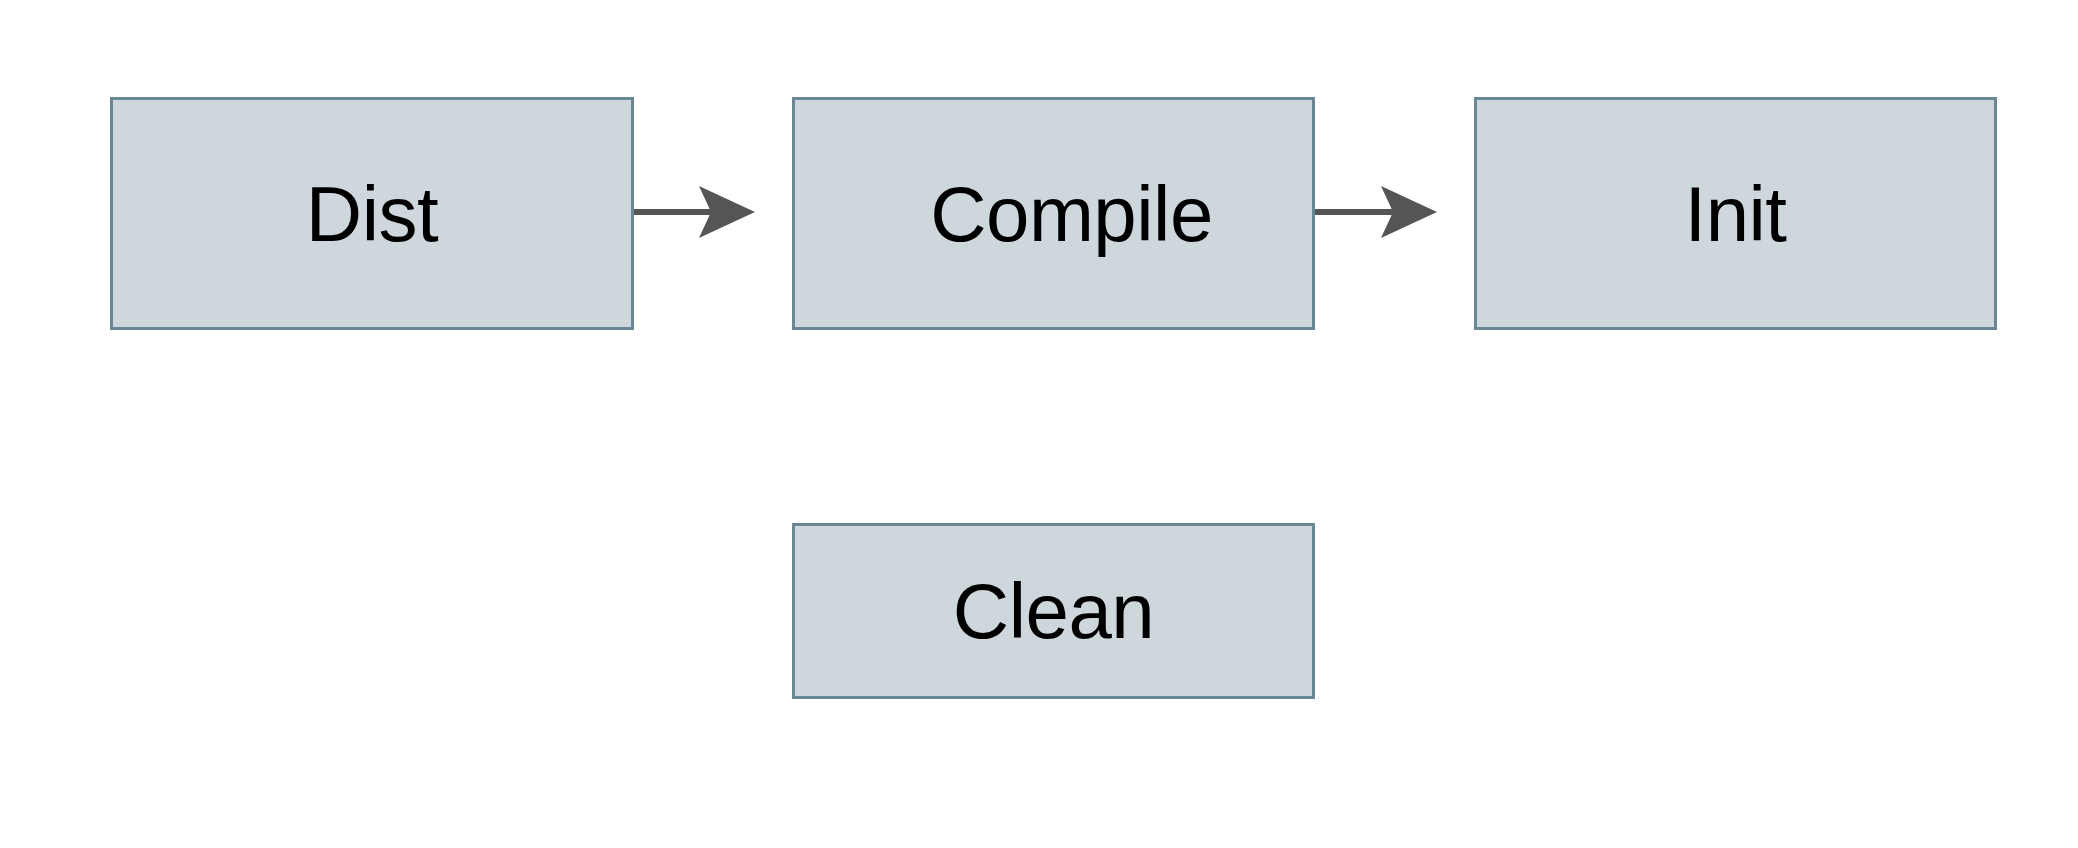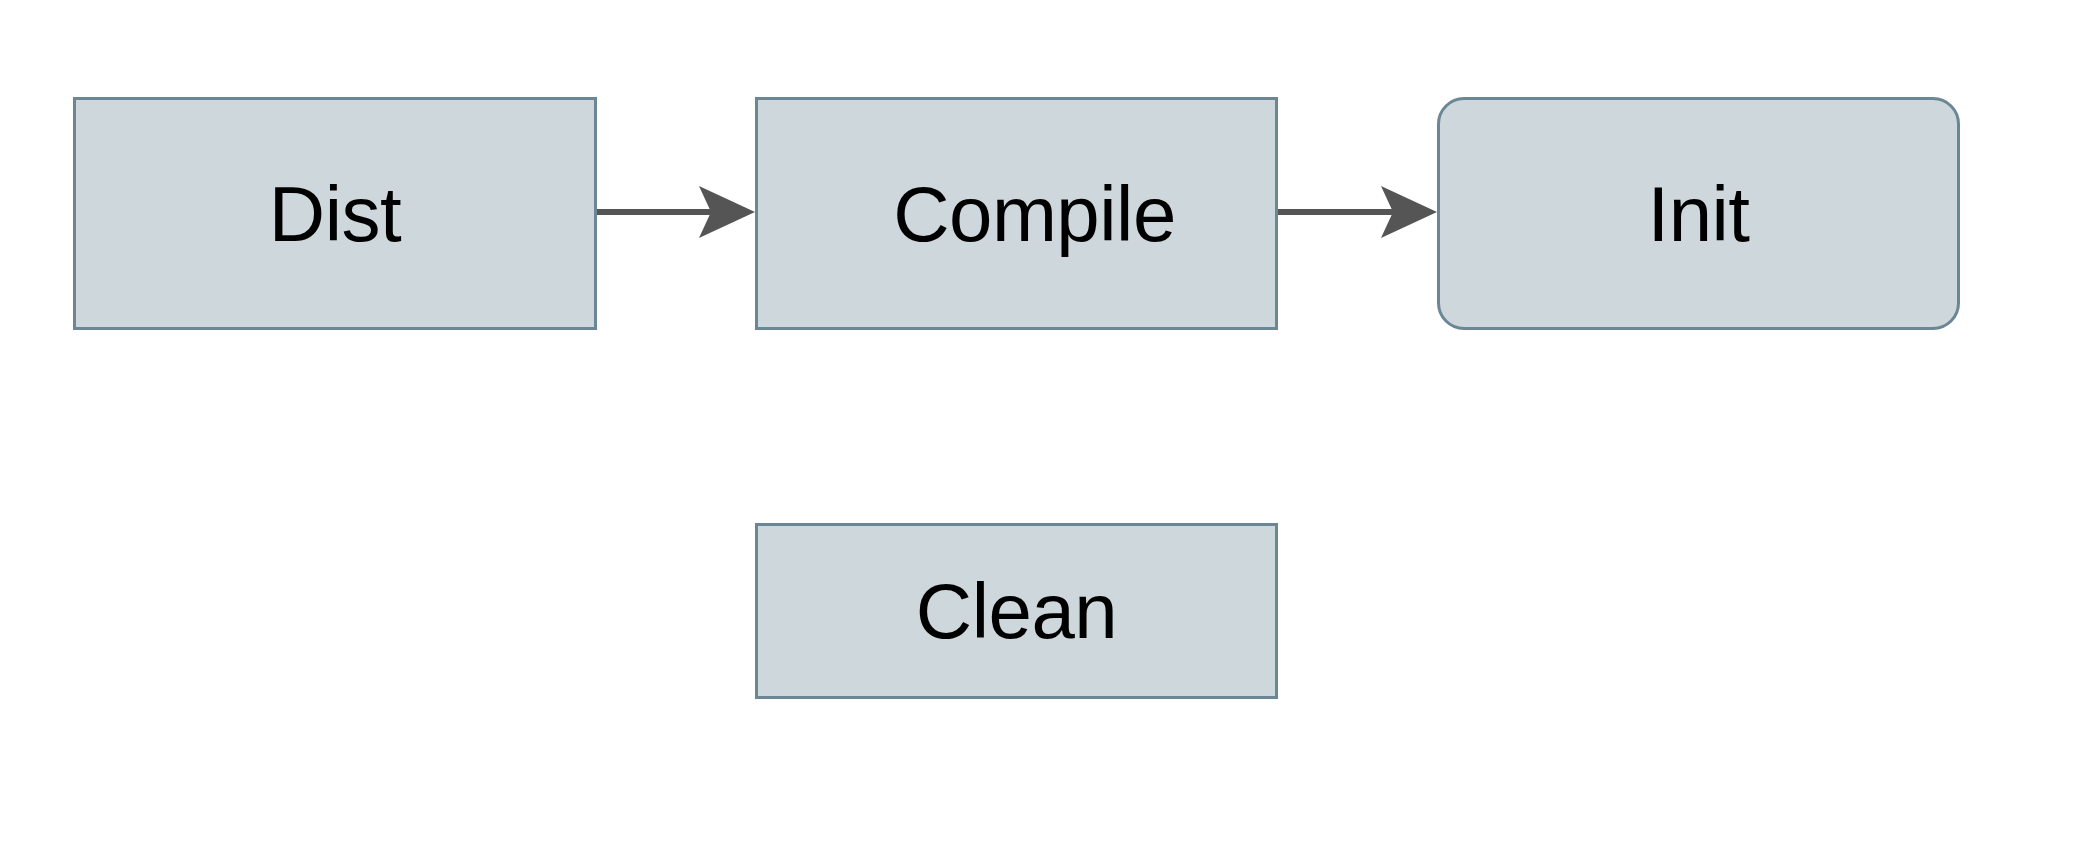--- a/index.html
+++ b/index.html
@@ -27,20 +27,21 @@
     pointer-events: none;
   }
   .node {
     position: absolute;
     box-sizing: border-box;
     background: #ced7db;
     border: 3px solid #6b8795;
     display: flex;
     align-items: center;
     justify-content: center;
+    margin-left: 37px;
   }
   .node-label {
     font-family: "Liberation Sans", sans-serif;
     font-size: 78px;
     line-height: 1;
     font-weight: 400;
     color: #000000;
     letter-spacing: -0.5px;
     white-space: nowrap;
     -webkit-font-smoothing: antialiased;
@@ -63,21 +64,21 @@
   </svg>
 
   <div class="node" style="left:73px; top:97px; width:524px; height:233px;">
     <span class="node-label">Dist</span>
   </div>
 
   <div class="node" style="left:755px; top:97px; width:523px; height:233px;padding-left:36px;">
     <span class="node-label">Compile</span>
   </div>
 
-  <div class="node" style="left:1437px; top:97px; width:523px; height:233px;border-radius:27px;">
+  <div class="node" style="left:1437px; top:97px; width:523px; height:233px;">
     <span class="node-label">Init</span>
   </div>
 
   <div class="node" style="left:755px; top:523px; width:523px; height:176px;">
     <span class="node-label">Clean</span>
   </div>
 
 </div>
 
 </body></html>

